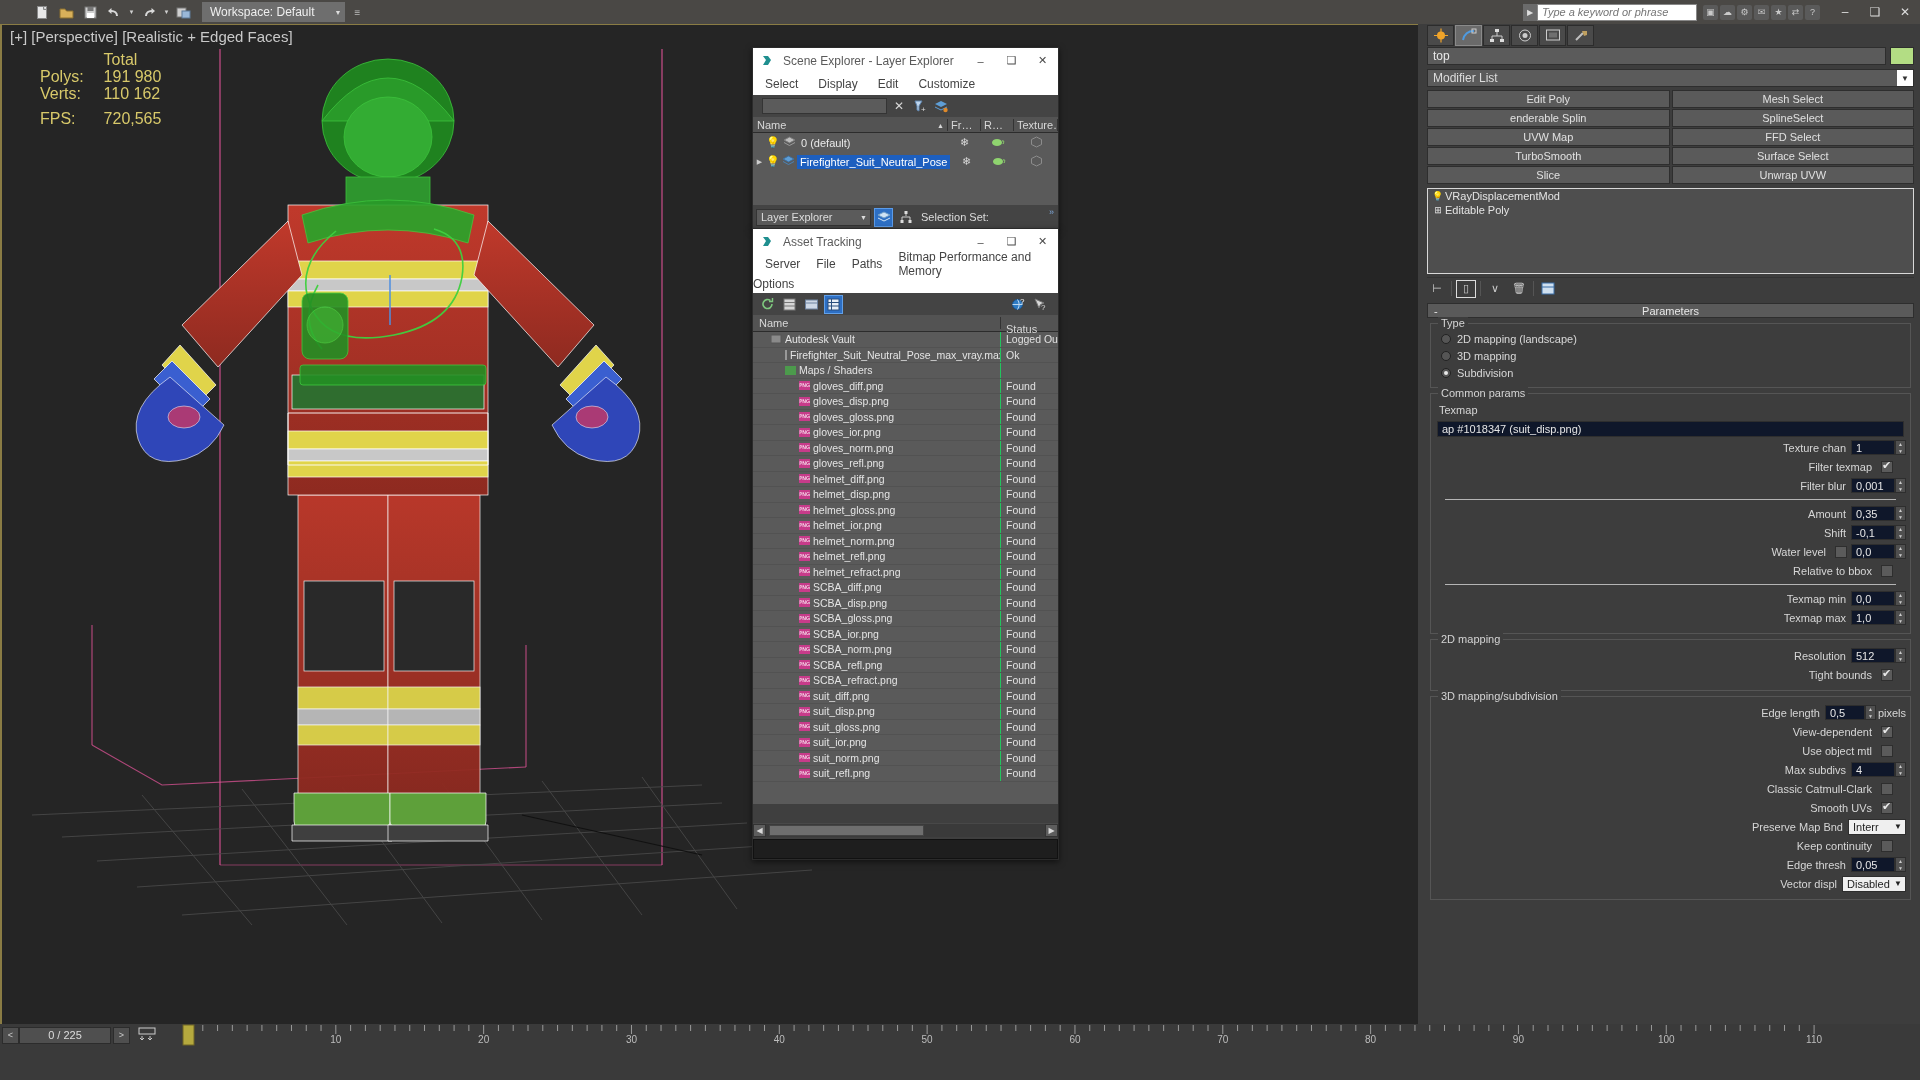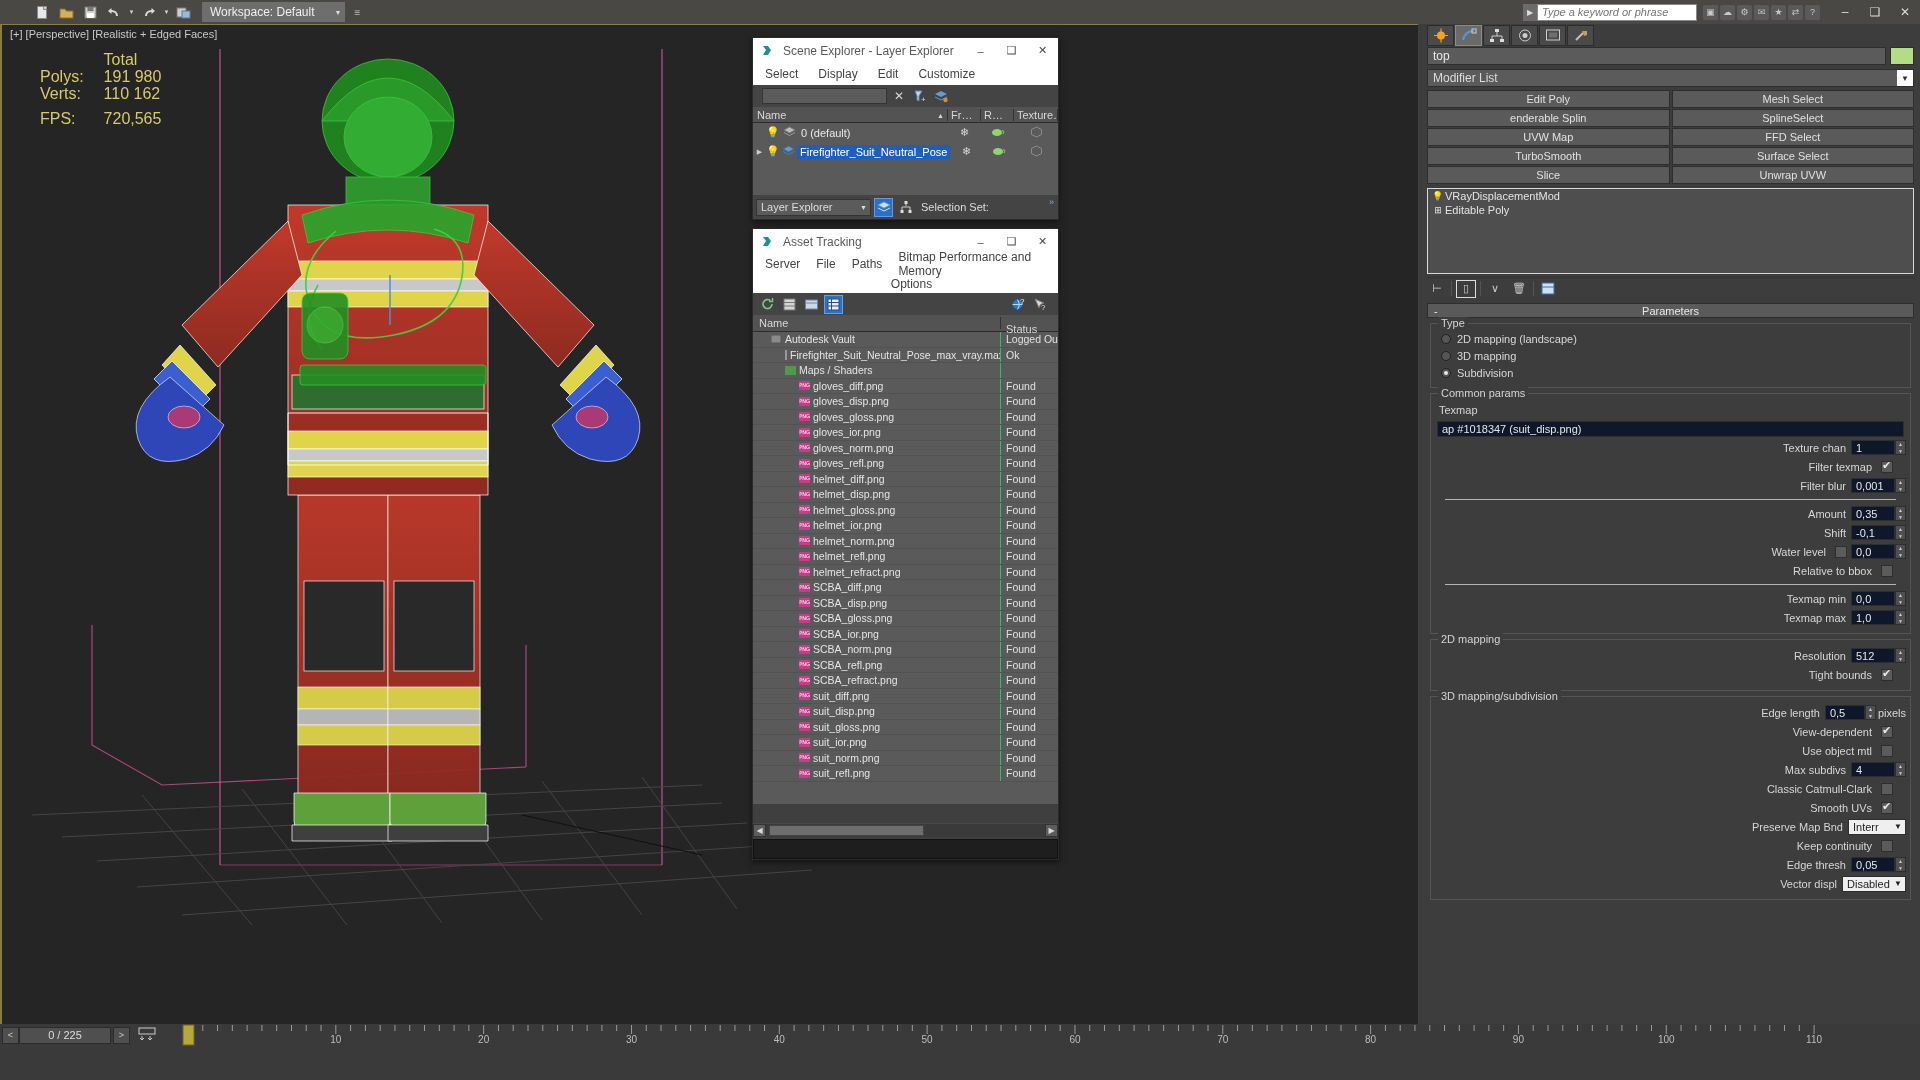--- a/index.html
+++ b/index.html
@@ -36,21 +36,21 @@
            padding:0 4px 0 8px; margin-left:6px; }
   .wsbox .lbl { font-size:12px; color:#efefef; }
   .wsbox .carat { margin-left:20px; font-size:7px; color:#ddd; }
   .wsdrop { width:16px; height:20px; display:flex; align-items:center; justify-content:center;
             color:#bbb; font-size:10px; margin-left:4px; }
 
   
   .viewport { position:absolute; left:0; top:24px; width:1418px; height:1000px;
               background:#252525; overflow:hidden; border-top:1px solid #8a7c44;
               border-left:2px solid #8a7c44; }
-  .vp-label { position:absolute; left:8px; top:3px; font-size:11px; color:#c9c9c9; }
+  .vp-label { position:absolute; left:8px; top:3px; font-size:15px; color:#c9c9c9; }
   .vp-stats { position:absolute; left:38px; top:26px; font-size:11px; color:#d8c96a;
               line-height:17px; }
   .vp-stats table { border-collapse:collapse; }
   .vp-stats td { padding:0 6px 0 0; font-size:16px; color:#d8c96a; white-space:nowrap; }
   .vp-stats td.val { padding-left:14px; }
   .grid-svg { position:absolute; left:0; top:0; }
 
   
   .fwin { position:absolute; background:#3f3f3f; border:1px solid #2b2b2b;
           box-shadow:0 2px 6px rgba(0,0,0,.55); }
@@ -59,21 +59,21 @@
   .fwin-title .ticon { width:16px; height:16px; margin-right:6px; }
   .fwin-title .ttext { font-size:12px; color:#5a5a5a; flex:1; }
   .fwin-title .tbtns { display:flex; }
   .fwin-title .tb { width:31px; height:25px; display:flex; align-items:center;
                     justify-content:center; color:#4a4a4a; font-size:11px; }
   .fwin-menu { height:22px; background:#fff; display:flex; align-items:center;
                padding-left:12px; gap:20px; }
   .fwin-menu span { font-size:12px; color:#444; }
 
   
-  #scene-explorer { left:752px; top:37px; width:307px; height:183px; }
+  #scene-explorer { left:752px; top:47px; width:307px; height:183px; }
   .se-tools { height:22px; background:#444; display:flex; align-items:center; padding:0 4px; }
   .se-find { width:125px; height:16px; background:#5b5b5b; border:1px solid #343434; margin-left:5px; }
   .se-tic { width:18px; height:18px; display:flex; align-items:center; justify-content:center;
             margin-left:3px; }
   .se-head { height:16px; background:#535353; display:flex; align-items:center;
              border-bottom:1px solid #2c2c2c; font-size:11px; }
   .se-head .c1 { flex:1; padding-left:4px; border-right:1px solid #333; position:relative; }
   .se-head .c1 .sortarrow { position:absolute; right:3px; top:3px; font-size:7px; }
   .se-head .c { width:33px; padding-left:3px; border-right:1px solid #333;
                 overflow:hidden; white-space:nowrap; }
@@ -97,21 +97,21 @@
                   justify-content:center; }
   .se-foot .fic.on { background:#2d6fc4; border:1px solid #5b9be8; }
   .se-foot .sslbl { font-size:11px; margin-left:6px; color:#ddd; }
   .se-foot .chev { position:absolute; right:4px; top:2px; font-size:9px; color:#7ea7d8; }
 
   
   #asset-tracking { left:752px; top:228px; width:307px; height:632px; }
   .at-menu1 { height:20px; background:#fff; display:flex; align-items:center;
               padding-left:12px; gap:16px; font-size:12px; color:#444; }
   .at-menu2 { height:19px; background:#fff; display:flex; align-items:center;
-              padding-left:12px; font-size:12px; color:#444;justify-content:center; }
+              font-size:12px; color:#444; }
   .at-tools { height:22px; background:#444; display:flex; align-items:center; padding:0 5px; }
   .at-tic { width:19px; height:19px; margin-right:3px; display:flex; align-items:center;
             justify-content:center; }
   .at-tic.on { background:#2d6fc4; border:1px solid #62a0e8; }
   .at-head { height:17px; background:#535353; display:flex; align-items:center;
              font-size:11px; border-bottom:1px solid #2c2c2c; }
   .at-head .n { flex:1; padding-left:6px; border-right:1px solid #333; }
   .at-head .s { width:57px; padding-left:5px;margin-top:12px; }
   .at-list { background:#5a5a5a; height:472px; overflow:hidden; }
   .at-row { height:15.5px; display:flex; align-items:center; font-size:10.5px;

